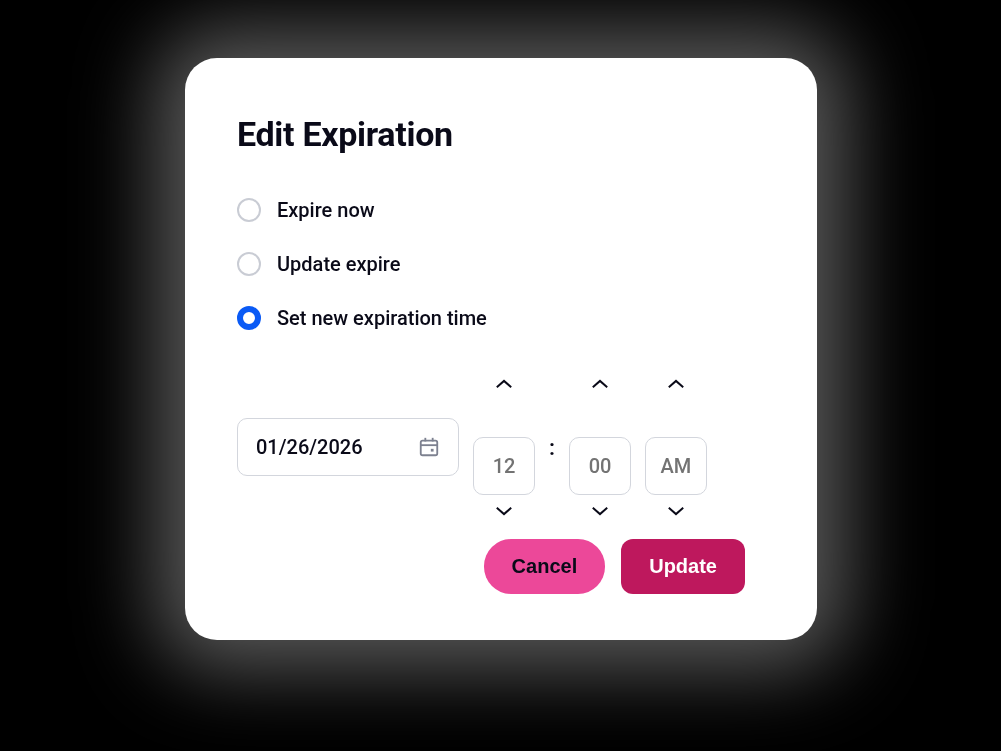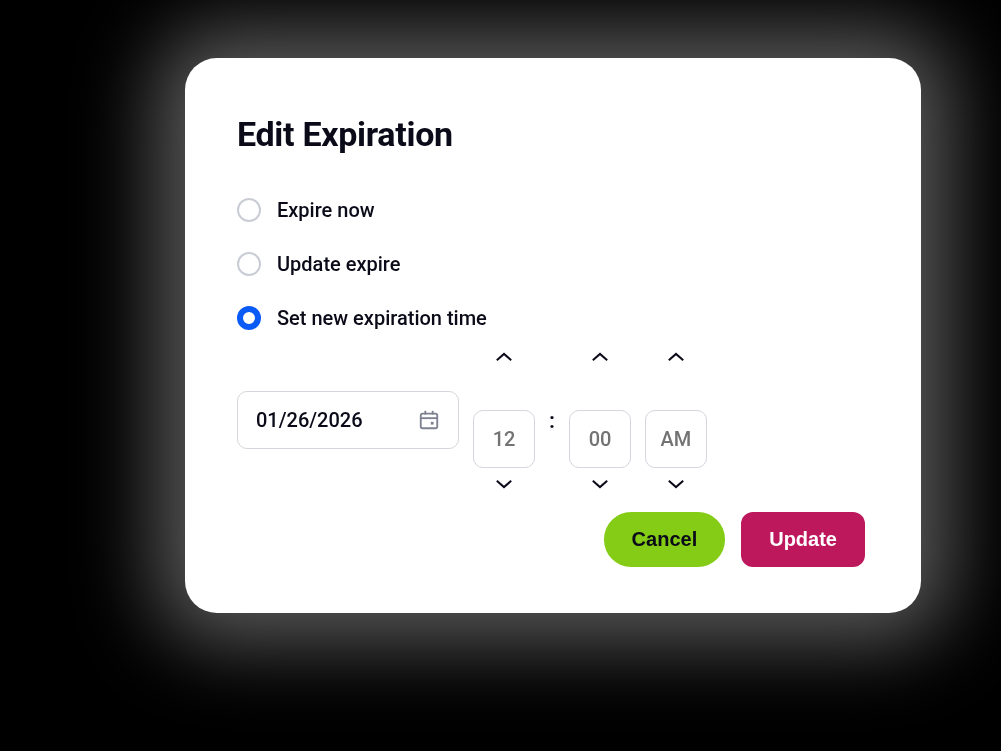--- a/index.html
+++ b/index.html
@@ -7,34 +7,34 @@
     width: 1001px;
     height: 751px;
     background: #000;
     font-family: -apple-system, BlinkMacSystemFont, "Segoe UI", Roboto, Helvetica, Arial, sans-serif;
     position: relative;
   }
   .modal {
     position: absolute;
     left: 185px;
     top: 58px;
-    width: 736px;
+    width: 632px;
     background: #fff;
     border-radius: 32px;
-    padding: 56px 56px 46px 52px;
+    padding: 56px 72px 46px 52px;
     box-shadow: 0 0 80px 30px rgba(255,255,255,0.35);
   }
   .title {
     font-size: 34px;
     font-weight: 700;
     color: #0a0a18;
     margin-bottom: 44px;
     letter-spacing: -0.3px;
   }
-  .radio-group { display: flex; flex-direction: column; gap: 30px; margin-bottom: 20px; }
+  .radio-group { display: flex; flex-direction: column; gap: 30px; margin-bottom: 47px; }
   .radio-row { display: flex; align-items: center; gap: 16px; cursor: pointer; }
   .radio {
     width: 24px; height: 24px; border-radius: 50%;
     border: 2px solid #c9ccd4; background: #fff; position: relative; flex-shrink: 0;
   }
   .radio.selected { border: 6px solid #0a5af5; }
   .radio-label { font-size: 20px; color: #0a0a18; font-weight: 500; }
   .datetime-row { display: flex; align-items: center; gap: 14px; margin-bottom: 22px; }
   .date-box {
     display: flex; align-items: center; justify-content: space-between;
@@ -51,21 +51,21 @@
   }
   .chev { width: 20px; height: 14px; cursor: pointer; display: flex; align-items: center; justify-content: center; }
   .chev svg { stroke: #0a0a18; stroke-width: 2.2; fill: none; }
   .colon { font-size: 22px; font-weight: 600; color: #0a0a18; }
   .tz { font-size: 16px; color: #9ba0ad; margin-bottom: 42px; }
   .actions { display: flex; justify-content: flex-end; gap: 16px; }
   .btn {
     border: none; border-radius: 12px; padding: 16px 28px;
     font-size: 20px; font-weight: 600; cursor: pointer;
   }
-  .btn-secondary { background: #84cc16; color: #0a0a18; border-radius: 27px; }
+  .btn-secondary { background: #ec4899; color: #0a0a18; border-radius: 27px; }
   .btn-primary { background: #be185d; color: #fff; }
 </style>
 </head>
 <body>
 
 <div class="modal">
   <h1 class="title">Edit Expiration</h1>
 
   <div class="radio-group">
     <div class="radio-row">

